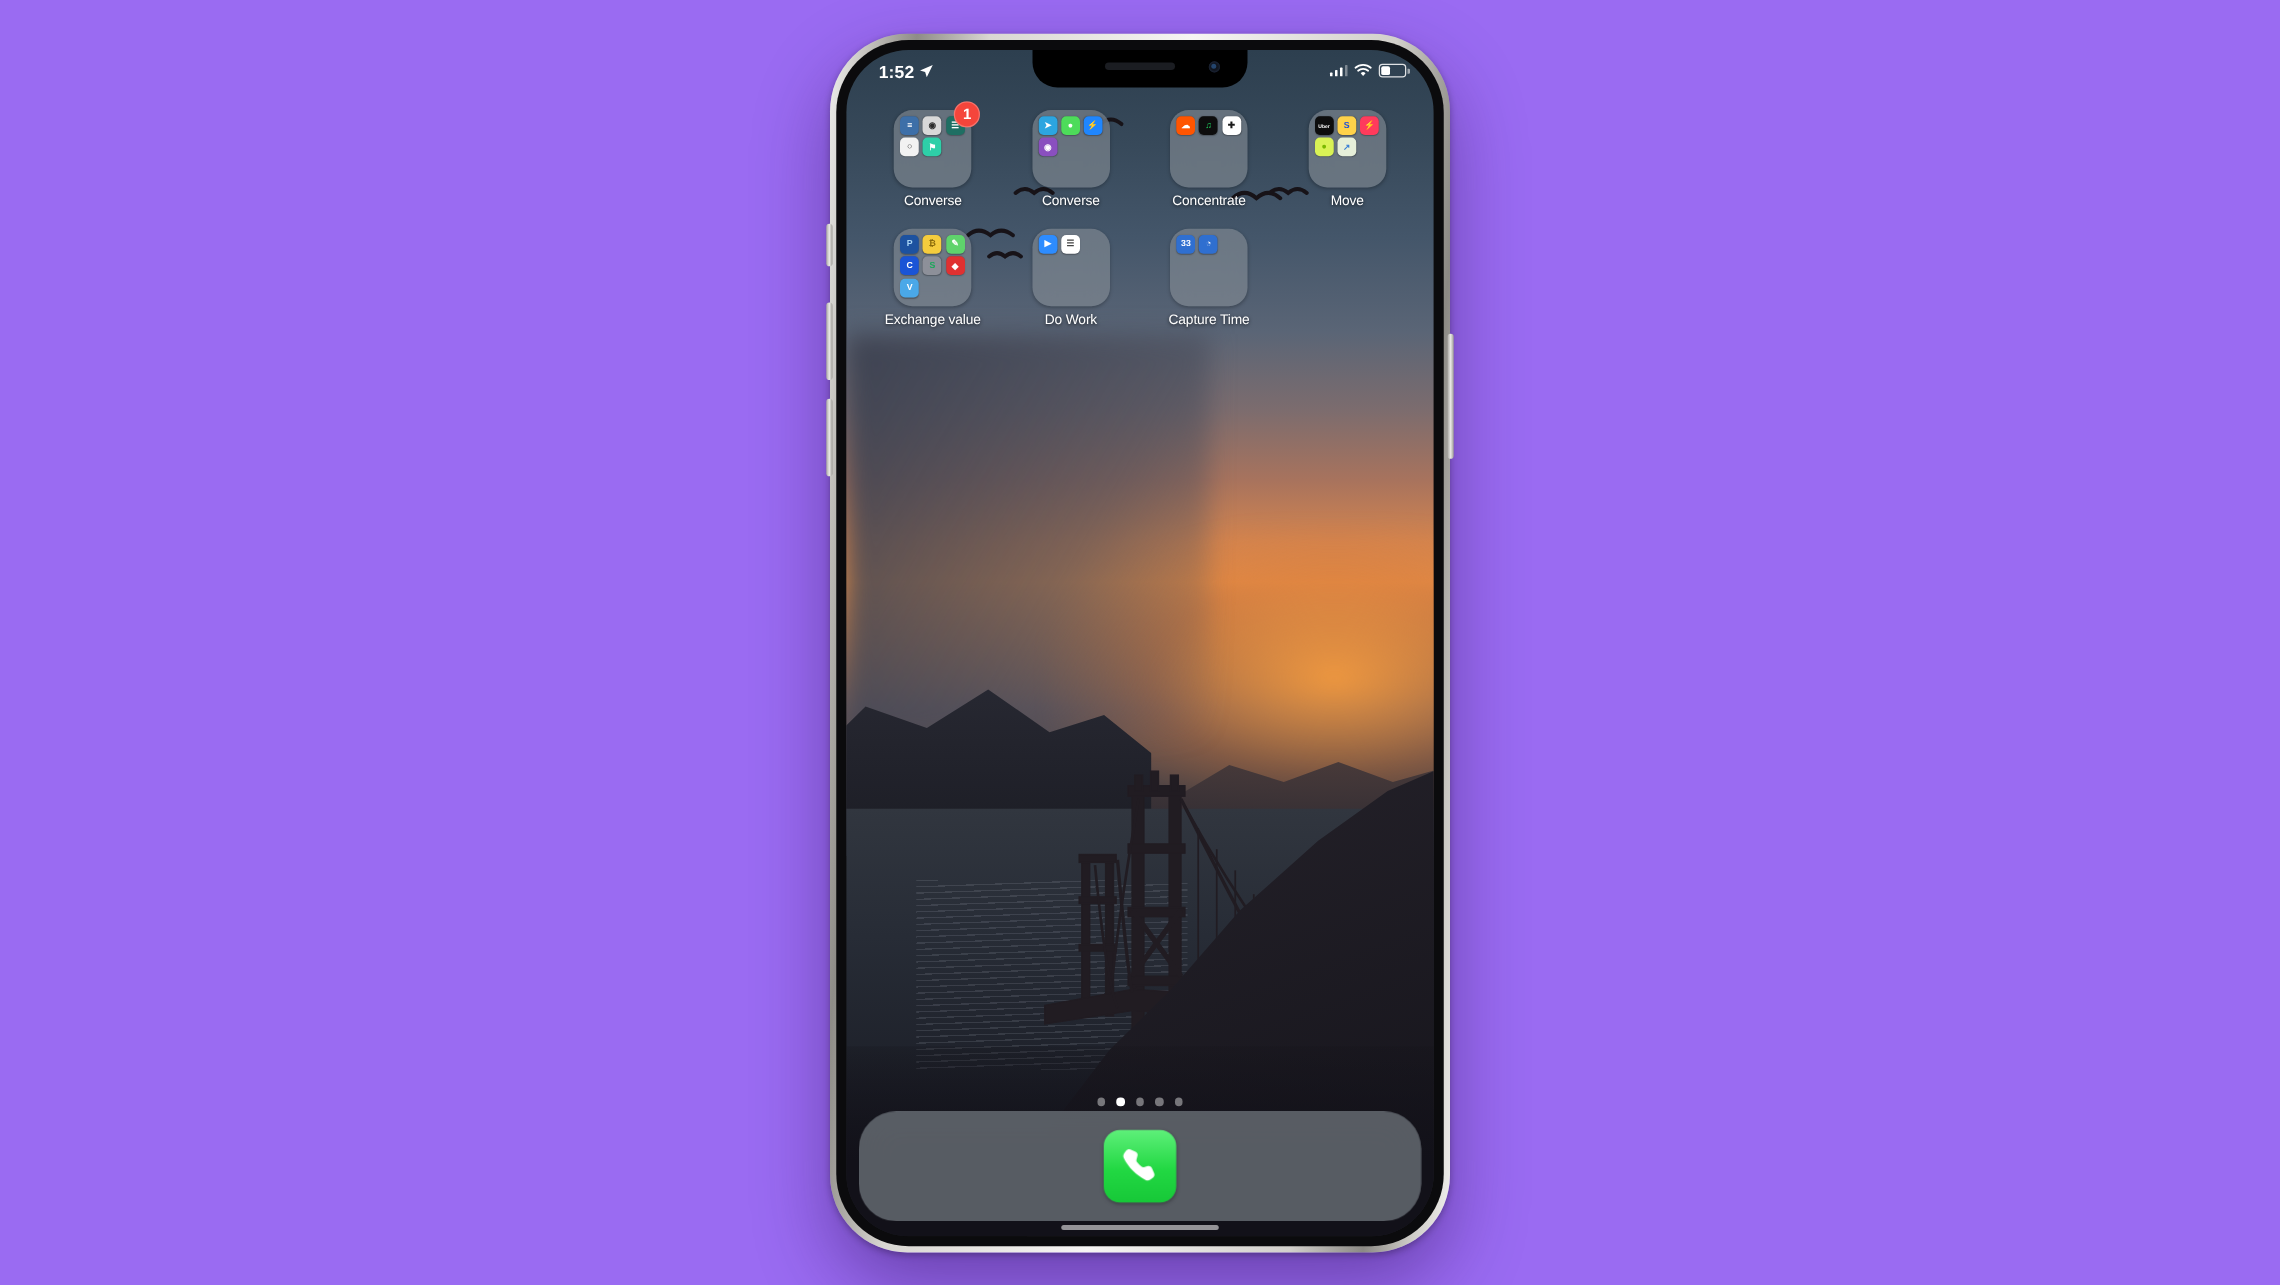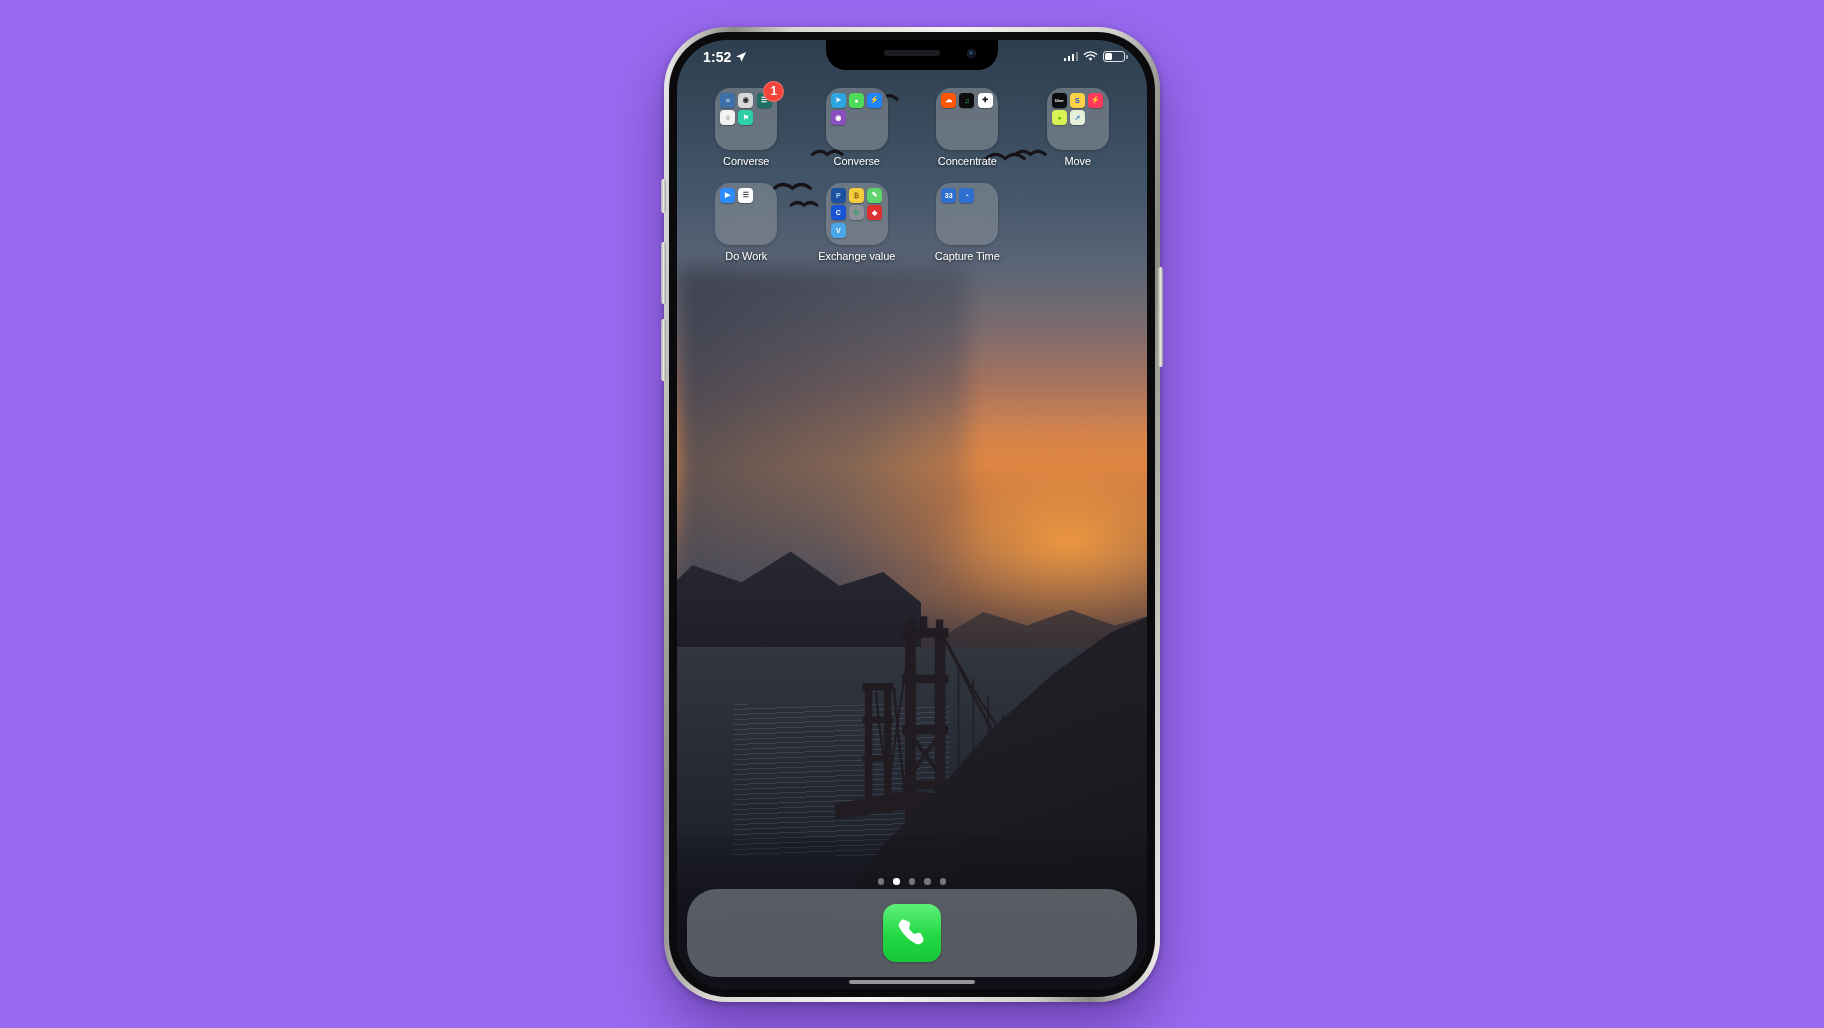--- a/index.html
+++ b/index.html
@@ -324,39 +324,39 @@
             <span class="mini" style="background: rgb(13, 13, 13); color: rgb(255, 255, 255); font-size: 4px;">Uber</span>
             <span class="mini" style="background: rgb(255, 210, 74); color: rgb(31, 79, 216);">S</span>
             <span class="mini" style="background: rgb(255, 59, 92); color: rgb(255, 255, 255);">⚡</span>
             <span class="mini" style="background: rgb(217, 242, 85); color: rgb(122, 184, 0);">●</span>
             <span class="mini" style="background: rgb(230, 239, 217); color: rgb(58, 127, 213);">↗</span>
           </div>
           <div class="app-label">Move</div>
         </div>
         <div class="app-cell">
           <div class="folder-icon">
-            <span class="mini" style="background: rgb(45, 140, 255); color: rgb(255, 255, 255);">▶</span>
-            <span class="mini" style="background: rgb(255, 255, 255); color: rgb(68, 68, 68);">☰</span>
-          </div>
-          <div class="app-label">Do Work</div>
-        </div>
-        <div class="app-cell">
-          <div class="folder-icon">
             <span class="mini" style="background: rgb(29, 82, 160); color: rgb(169, 213, 245);">P</span>
             <span class="mini" style="background: rgb(245, 204, 61); color: rgb(138, 106, 10);">₿</span>
             <span class="mini" style="background: rgb(95, 211, 108); color: rgb(255, 255, 255);">✎</span>
             <span class="mini" style="background: rgb(26, 84, 214); color: rgb(255, 255, 255);">C</span>
             <span class="mini" style="background: rgb(141, 144, 153); color: rgb(26, 168, 90);">S</span>
             <span class="mini" style="background: rgb(224, 49, 49); color: rgb(255, 255, 255);">◆</span>
             <span class="mini" style="background: rgb(74, 168, 232); color: rgb(255, 255, 255);">V</span>
           </div>
           <div class="app-label">Exchange value</div>
         </div>
         <div class="app-cell">
           <div class="folder-icon">
+            <span class="mini" style="background: rgb(45, 140, 255); color: rgb(255, 255, 255);">▶</span>
+            <span class="mini" style="background: rgb(255, 255, 255); color: rgb(68, 68, 68);">☰</span>
+          </div>
+          <div class="app-label">Do Work</div>
+        </div>
+        <div class="app-cell">
+          <div class="folder-icon">
             <span class="mini" style="background: rgb(47, 111, 208); color: rgb(255, 255, 255);">33</span>
             <span class="mini" style="background: rgb(47, 111, 208); color: rgb(255, 255, 255);">◔</span>
           </div>
           <div class="app-label">Capture Time</div>
         </div>
         <div class="app-cell"></div>
         <div class="app-cell"></div>
         <div class="app-cell"></div>
       </div>
 

